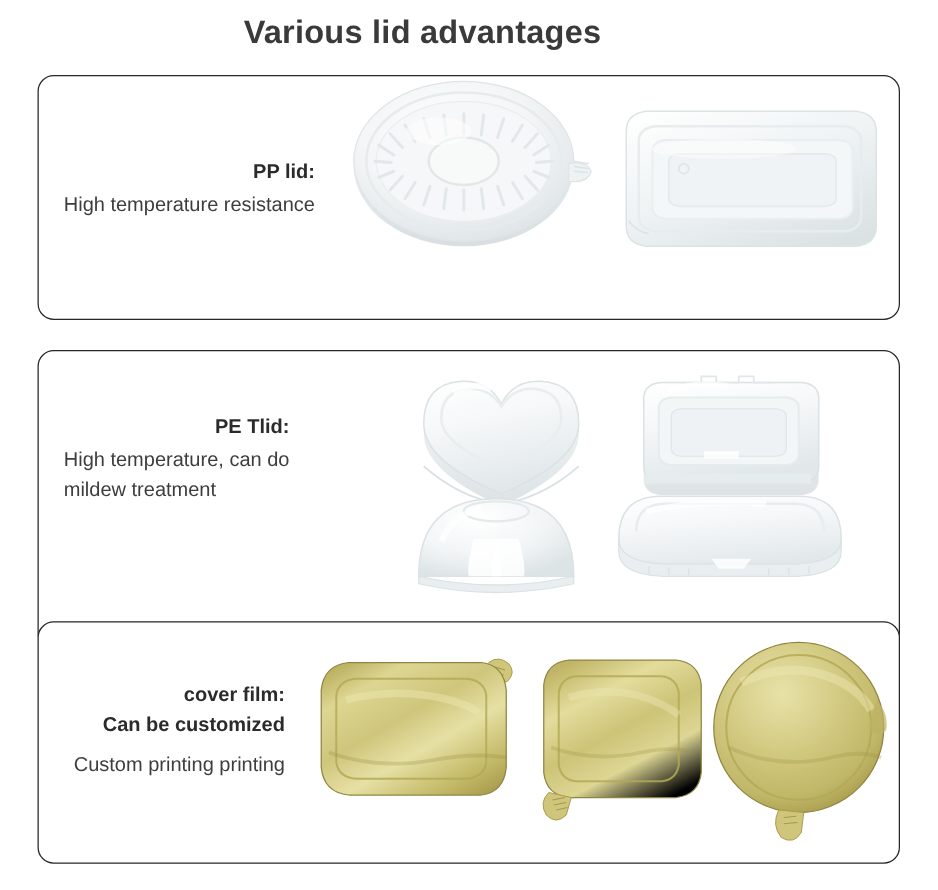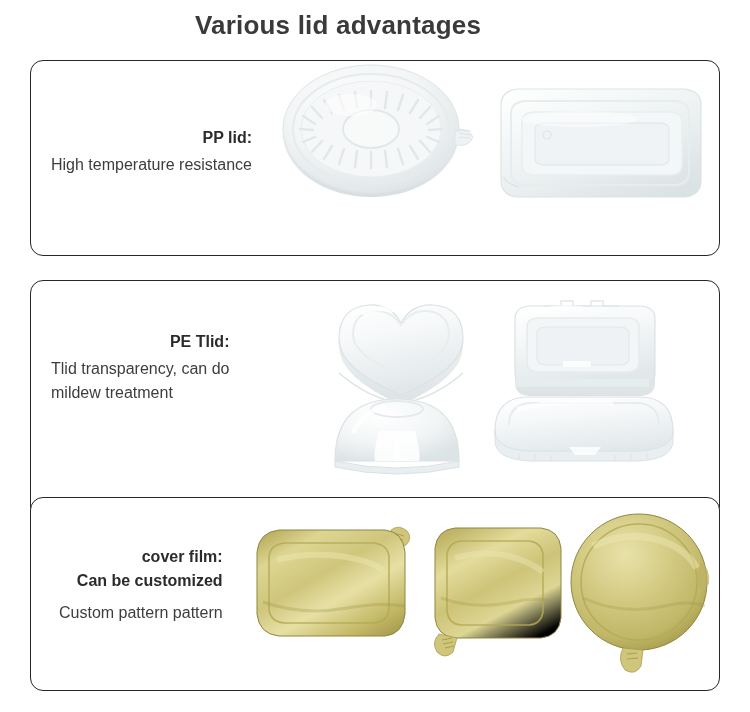--- a/index.html
+++ b/index.html
@@ -165,21 +165,21 @@
           <ellipse cx="300" cy="58" rx="58" ry="8" fill="#ffffff" opacity="0.45"></ellipse>
         </g>
       </svg>
     </div>
   </div>
 
   <div class="panel" id="panel-2">
 
     <div class="panel-text">
       <div class="panel-heading">PE Tlid:</div>
-      <div class="panel-desc">Tlid transparency, can do</div>
+      <div class="panel-desc">High temperature, can do</div>
       <div class="panel-desc">mildew treatment</div>
     </div>
 
     <div class="panel-art">
       <svg width="400" height="196" viewBox="0 0 400 196">
         <defs>
           <linearGradient id="clearG" x1="0" y1="0" x2="0.3" y2="1">
             <stop offset="0%" stop-color="#ffffff"></stop>
             <stop offset="40%" stop-color="#f6f8f9"></stop>
             <stop offset="100%" stop-color="#e2e8ea"></stop>
@@ -240,21 +240,21 @@
         </g>
       </svg>
     </div>
   </div>
 
   <div class="panel" id="panel-3">
 
     <div class="panel-text">
       <div class="panel-heading">cover film:</div>
       <div class="panel-heading">Can be customized</div>
-      <div class="panel-desc">Custom pattern pattern</div>
+      <div class="panel-desc">Custom printing printing</div>
     </div>
 
     <div class="panel-art">
       <svg width="470" height="194" viewBox="0 0 470 194">
         <defs>
           <linearGradient id="goldA" x1="0.1" y1="0" x2="0.9" y2="1">
             <stop offset="0%" stop-color="#b9ae5e"></stop>
             <stop offset="18%" stop-color="#ddd692"></stop>
             <stop offset="42%" stop-color="#cfc67c"></stop>
             <stop offset="62%" stop-color="#e6e0a4"></stop>

